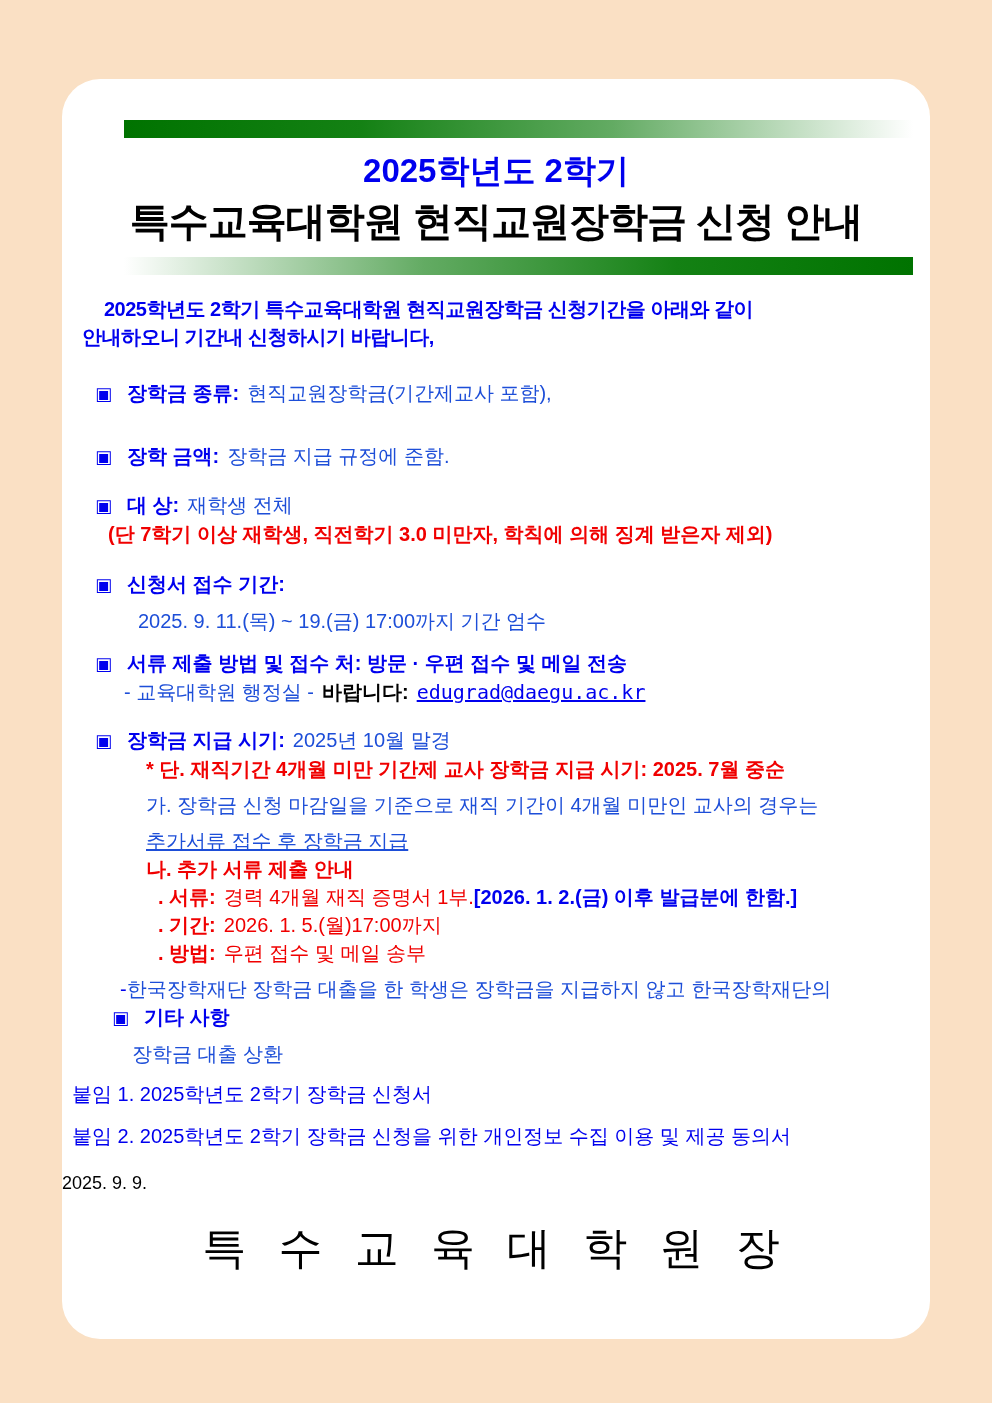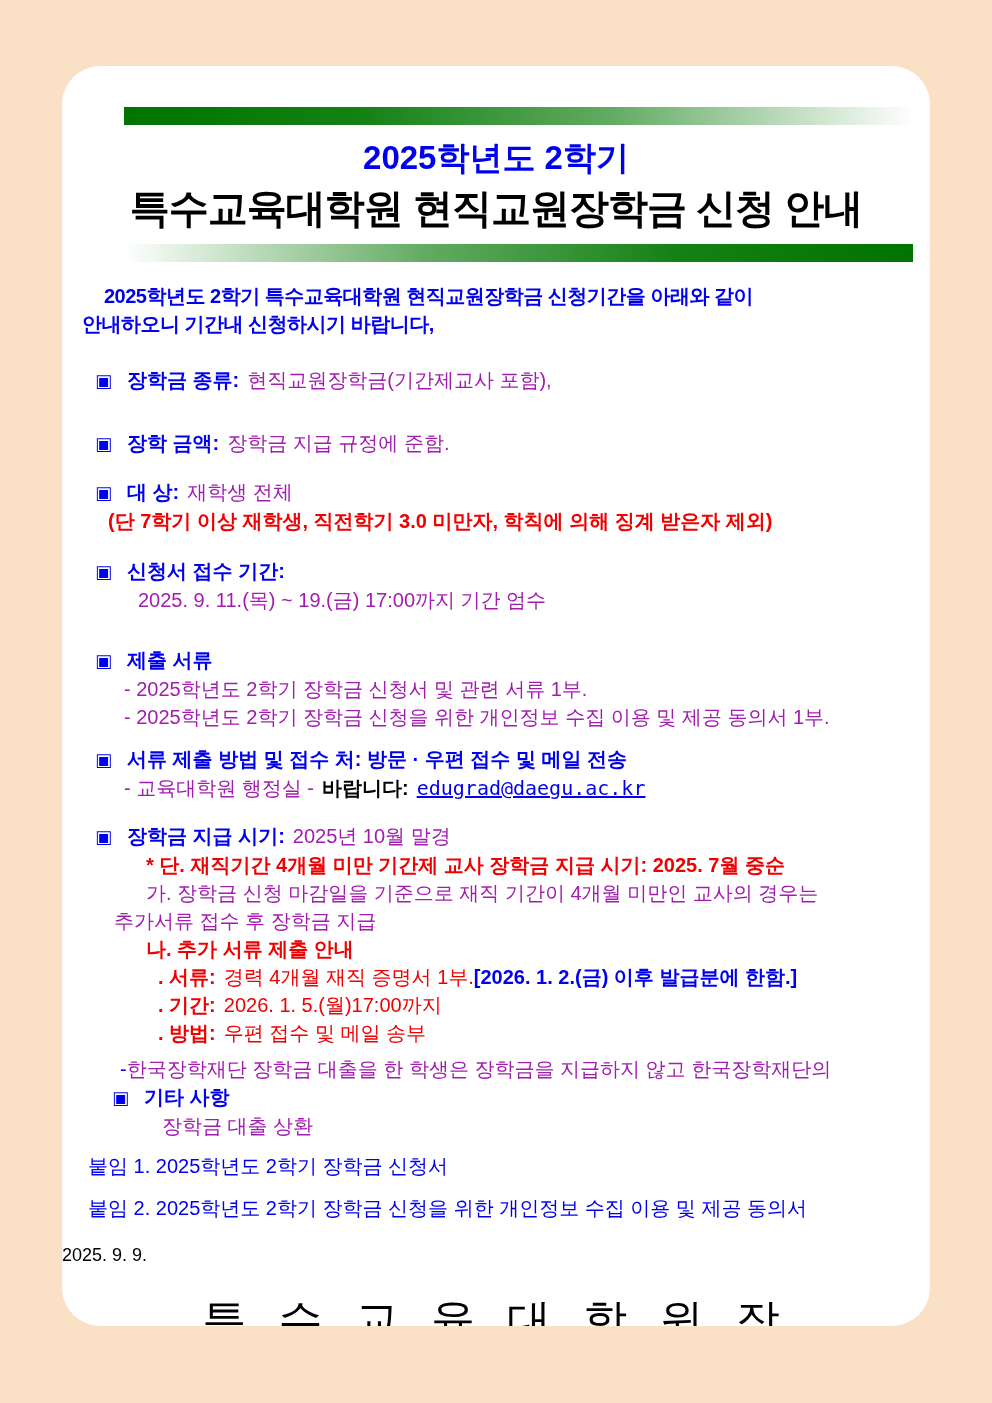--- a/index.html
+++ b/index.html
@@ -4,21 +4,21 @@
 <style>
   * { box-sizing: border-box; }
   html, body { margin: 0; padding: 0; }
   body {
     width: 992px; height: 1403px;
     background: #FAE0C4;
     font-family: "Liberation Sans", "DejaVu Sans", sans-serif;
     position: relative;
   }
   .card {
-    position: absolute; left: 62px; top: 66px;
+    position: absolute; left: 62px; top: 79px;
     width: 868px; height: 1260px;
     background: #FFFFFF;
     border-radius: 38px;
     overflow: hidden;
   }
   .bar {
     height: 18px;
     margin-left: 62px; margin-right: 17px;
   }
   .bar-top {
@@ -40,44 +40,44 @@
     font-size: 40px; font-weight: bold;
     color: #000000;
     line-height: 52px;
     margin: 4px 0 10px 0;
     letter-spacing: -1px;
   }
   .body-text { font-size: 20px; line-height: 28px; }
   .line { font-size: 20px; line-height: 28px; white-space: nowrap; }
   .blue  { color: #0000EE; }
   .red   { color: #F00000; }
-  .gray  { color: #a21caf; }
+  .gray  { color: #1d4ed8; margin-top: 8px; }
   .black { color: #000000; }
   .b { font-weight: bold; }
   .bullet { color: #0000EE; font-size: 18px; margin-right: 15px; }
   .label { margin-right: 8px; }
   .intro {
     margin-top: 20px;
     padding-left: 20px;
     color: #0000EE;
     font-weight: bold;
     letter-spacing: -0.5px;
   }
   .intro .iline1 { padding-left: 22px; }
-  .pl10  { padding-left: 26px; }
+  .pl10  { padding-left: 10px; }
   .pl33  { padding-left: 33px; }
   .pl46  { padding-left: 46px; }
   .pl50  { padding-left: 50px; }
   .pl58  { padding-left: 58px; }
   .pl62  { padding-left: 62px; }
   .pl64  { padding-left: 84px; }
-  .pl70  { padding-left: 100px; }
+  .pl70  { padding-left: 70px; }
   .pl76  { padding-left: 76px; }
   .pl96  { padding-left: 96px; }
-  .pl102 { padding-left: 52px; }
+  .pl102 { padding-left: 84px; text-decoration: underline; }
   .mt8  { margin-top: 8px; }
   .mt12 { margin-top: 12px; }
   .mt14 { margin-top: 14px; }
   .mt20 { margin-top: 20px; }
   .mt22 { margin-top: 22px; }
   .mt28 { margin-top: 28px; }
   .mt32 { margin-top: 32px; }
   .mt34 { margin-top: 34px; }
   .email-link {
     color: #0000EE;
@@ -136,27 +136,20 @@
     <div class="line pl46 red b">(단 7학기 이상 재학생, 직전학기 3.0 미만자, 학칙에 의해 징계 받은자 제외)</div>
   </div>
 
   <div class="mt22">
     <div class="line pl33">
       <span class="bullet">▣</span><span class="blue b">신청서 접수 기간:</span>
     </div>
     <div class="line pl76 gray">2025. 9. 11.(목) ~ 19.(금) 17:00까지 기간 엄수</div>
   </div>
 
-  <div class="mt32">
-    <div class="line pl33">
-      <span class="bullet">▣</span><span class="blue b">제출 서류</span>
-    </div>
-    <div class="line pl62 gray">- 2025학년도 2학기 장학금 신청서 및 관련 서류 1부.</div>
-    <div class="line pl62 gray">- 2025학년도 2학기 장학금 신청을 위한 개인정보 수집 이용 및 제공 동의서 1부.</div>
-  </div>
 
   <div class="mt14">
     <div class="line pl33">
       <span class="bullet">▣</span><span class="blue b">서류 제출 방법 및 접수 처: 방문 · 우편 접수 및 메일 전송</span>
     </div>
     <div class="line pl62">
       <span class="gray label">- 교육대학원 행정실 -</span><span class="black b label">바랍니다:</span><a class="email-link">edugrad@daegu.ac.kr</a>
     </div>
   </div>
 

